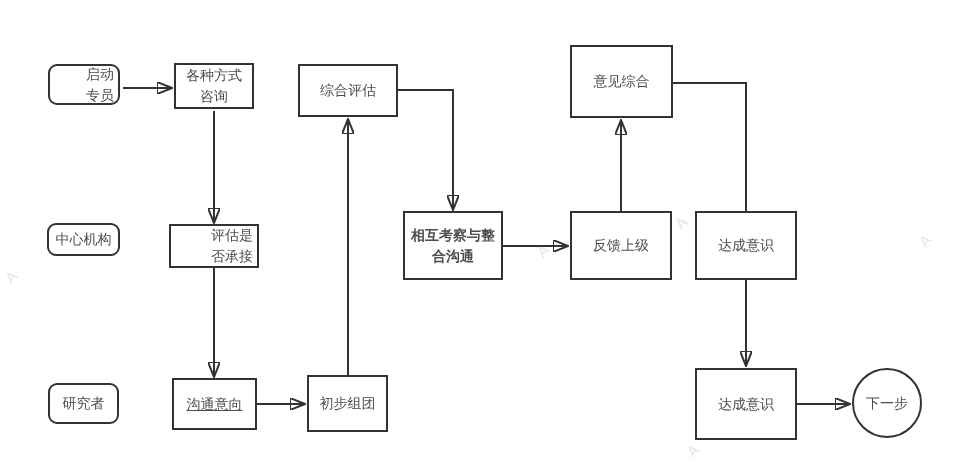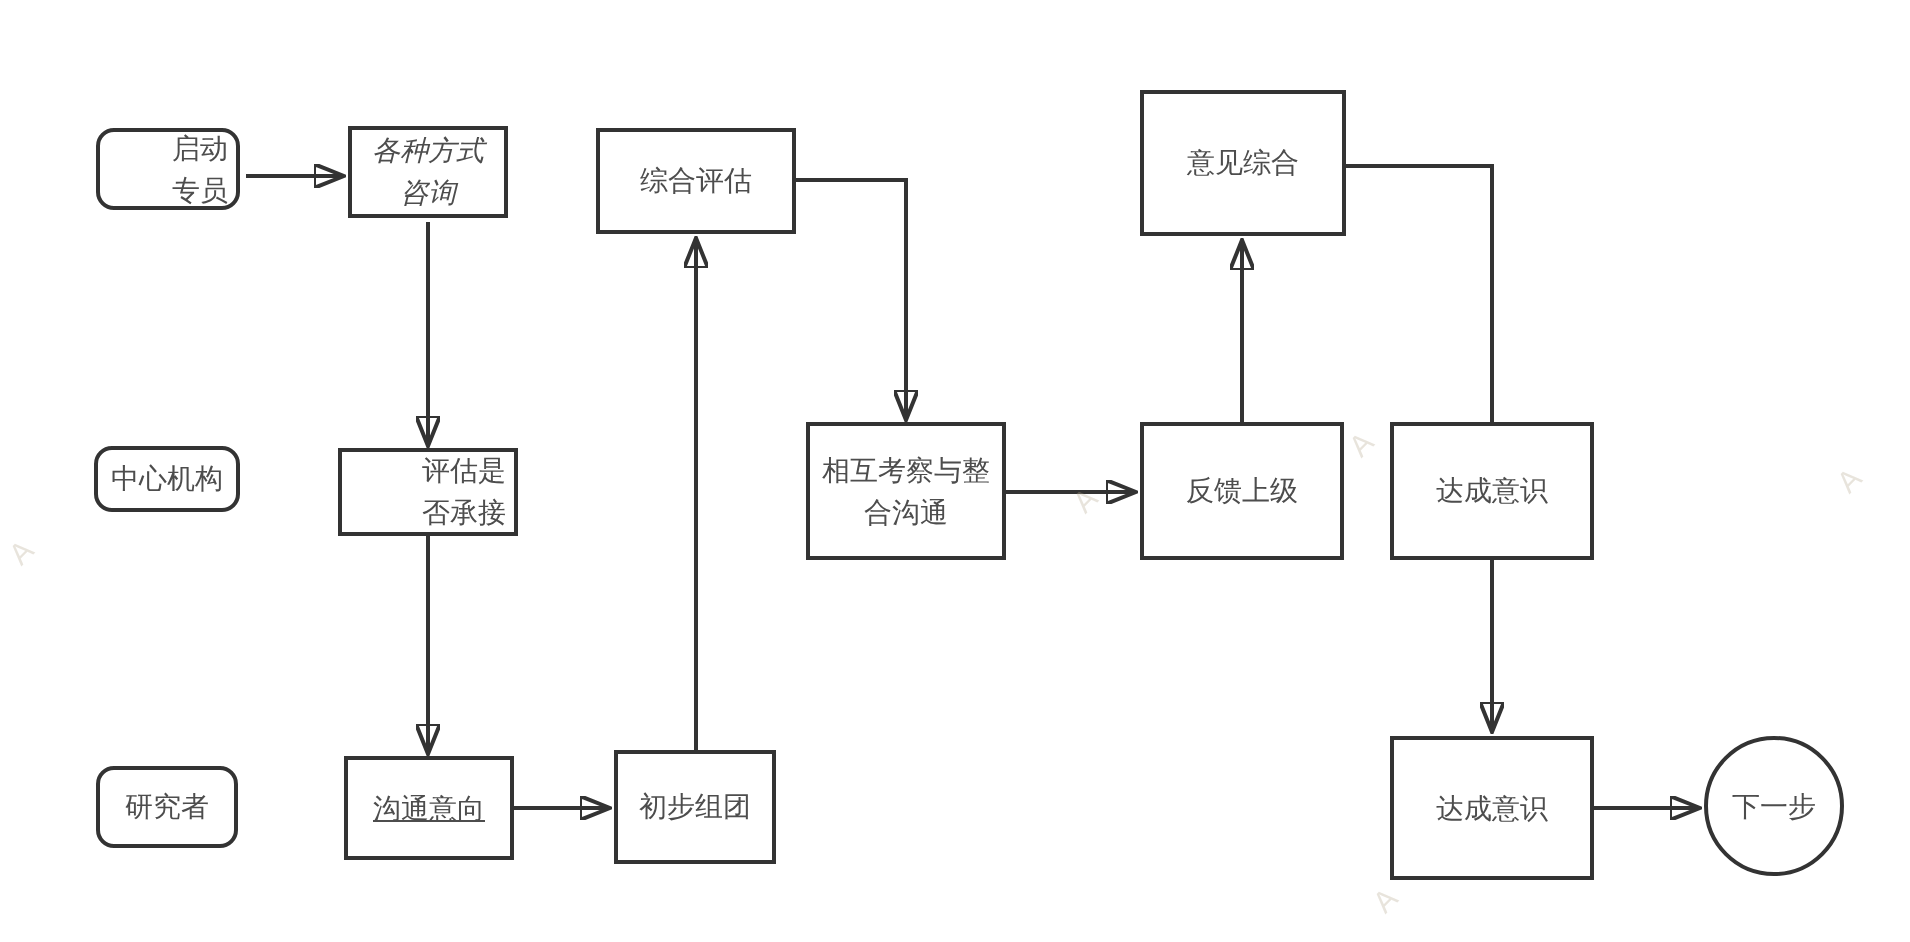--- a/index.html
+++ b/index.html
@@ -47,38 +47,38 @@
     <path d="M503,246 L567,246" marker-end="url(#ah)"></path>
     <path d="M621,211 L621,121" marker-end="url(#ah)"></path>
     <path d="M673,83 L746,83 L746,211"></path>
     <path d="M746,280 L746,365" marker-end="url(#ah)"></path>
     <path d="M797,404 L849,404" marker-end="url(#ah)"></path>
   </svg>
 
   <div class="node rounded" style="left:48px;top:64px;width:72px;height:41px;padding-left:32px;">
     <span class="lbl">启动专员</span>
   </div>
-  <div class="node" style="left:174px;top:63px;width:80px;height:46px;font-style:italic;">
+  <div class="node" style="left:174px;top:63px;width:80px;height:46px;">
     <span class="lbl" style="width:60px;">各种方式咨询</span>
   </div>
   <div class="node" style="left:570px;top:45px;width:103px;height:73px;">
     <span class="lbl">意见综合</span>
   </div>
   <div class="node" style="left:298px;top:64px;width:100px;height:53px;">
     <span class="lbl">综合评估</span>
   </div>
 
   <div class="node rounded" style="left:47px;top:223px;width:73px;height:33px;">
     <span class="lbl">中心机构</span>
   </div>
   <div class="node" style="left:169px;top:224px;width:90px;height:44px;padding-left:36px;">
     <span class="lbl" style="width:73px;">评估是否承接</span>
   </div>
   <div class="node" style="left:403px;top:211px;width:100px;height:69px;">
-    <span class="lbl" style="width:87px;">相互考察与整合沟通</span>
+    <span class="lbl" style="width:87px;font-weight:bold;">相互考察与整合沟通</span>
   </div>
   <div class="node" style="left:570px;top:211px;width:102px;height:69px;">
     <span class="lbl">反馈上级</span>
   </div>
   <div class="node" style="left:695px;top:211px;width:102px;height:69px;">
     <span class="lbl">达成意识</span>
   </div>
 
   <div class="node rounded" style="left:48px;top:383px;width:71px;height:41px;">
     <span class="lbl">研究者</span>

